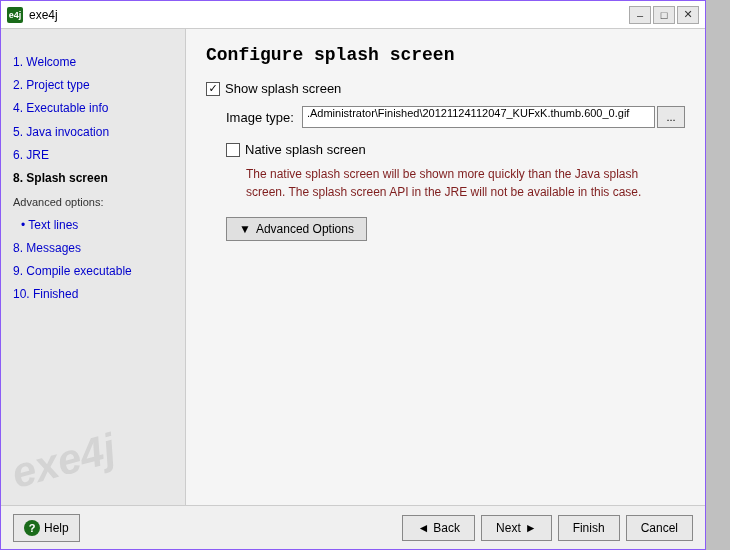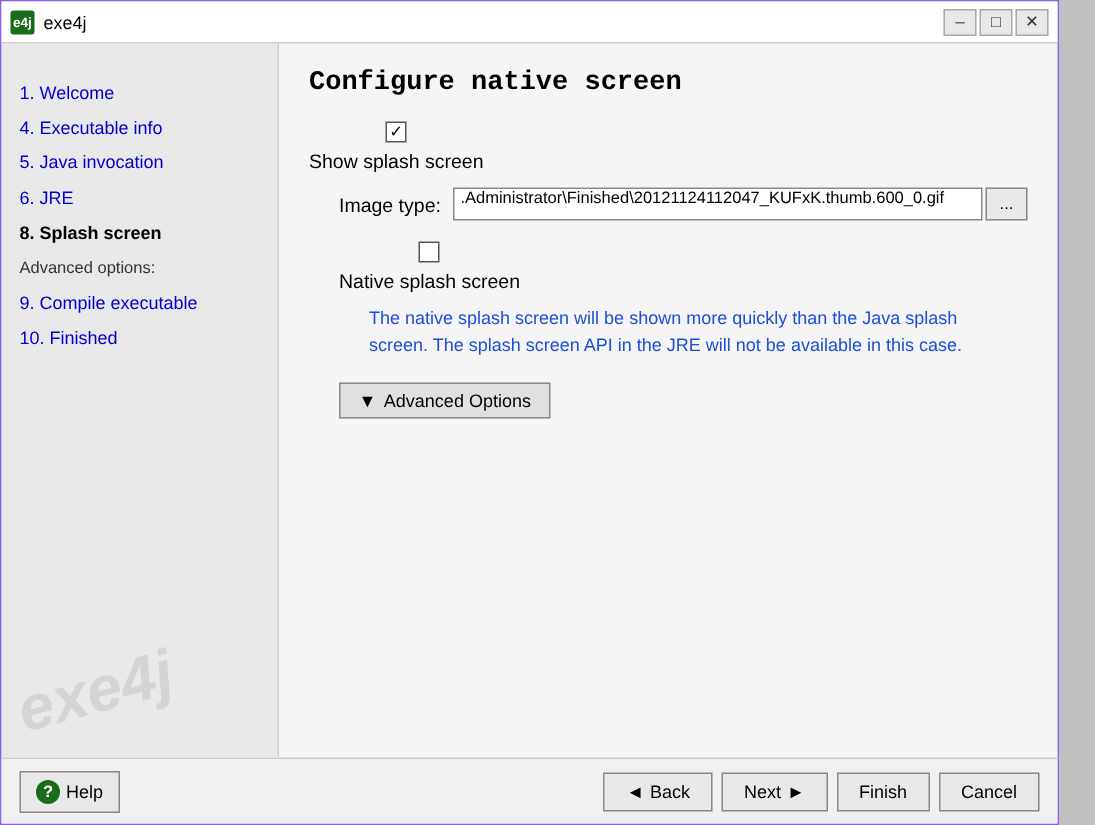--- a/index.html
+++ b/index.html
@@ -152,21 +152,20 @@
     .form-row {
       display: flex;
       align-items: center;
       margin-bottom: 10px;
     }
 
     .checkbox-wrapper {
       display: flex;
       align-items: center;
       gap: 5px;
-      flex-direction: column;
     }
 
     .checkbox {
       width: 14px;
       height: 14px;
       border: 1px solid #555;
       background: #fff;
       display: flex;
       align-items: center;
       justify-content: center;
@@ -230,21 +229,21 @@
       display: flex;
       align-items: center;
       margin-bottom: 8px;
       margin-left: 20px;
     }
 
     .description-box {
       margin-left: 40px;
       margin-bottom: 16px;
       font-size: 12px;
-      color: #1d4ed8;
+      color: #7f1d1d;
       line-height: 1.5;
       max-width: 460px;
     }
 
     .advanced-btn {
       margin-left: 20px;
       padding: 4px 12px;
       border: 1px solid #888;
       background: #e0e0e0;
       cursor: pointer;
@@ -329,47 +328,56 @@
     </div>
   </div>
 
   <div class="main-content">
 
     <div class="sidebar">
       <div class="sidebar-item">
         <span>1.  Welcome</span>
       </div>
       <div class="sidebar-item">
+        <span>2.  Project type</span>
+      </div>
+      <div class="sidebar-item">
         <span>4.  Executable info</span>
       </div>
       <div class="sidebar-item">
         <span>5.  Java invocation</span>
       </div>
       <div class="sidebar-item">
         <span>6.  JRE</span>
       </div>
       <div class="sidebar-item active">
         <span>8.  Splash screen</span>
       </div>
       <div class="sidebar-item sub-header">
         <span>Advanced options:</span>
       </div>
+      <div class="sidebar-item sub-item">
+        <span>• Text lines</span>
+      </div>
+      <div class="sidebar-item">
+        <span>8.  Messages</span>
+      </div>
       <div class="sidebar-item">
         <span>9.  Compile executable</span>
       </div>
       <div class="sidebar-item">
         <span>10.  Finished</span>
       </div>
       <div class="sidebar-watermark">
         <span>exe4j</span>
       </div>
     </div>
 
     <div class="content-panel">
-      <div class="panel-title">Configure native screen</div>
+      <div class="panel-title">Configure splash screen</div>
 
       <div class="form-row">
         <div class="checkbox-wrapper">
           <div class="checkbox checked"></div>
           <span class="label-text">Show splash screen</span>
         </div>
       </div>
 
       <div class="image-file-row">
         <span class="image-file-label">Image type:</span>

